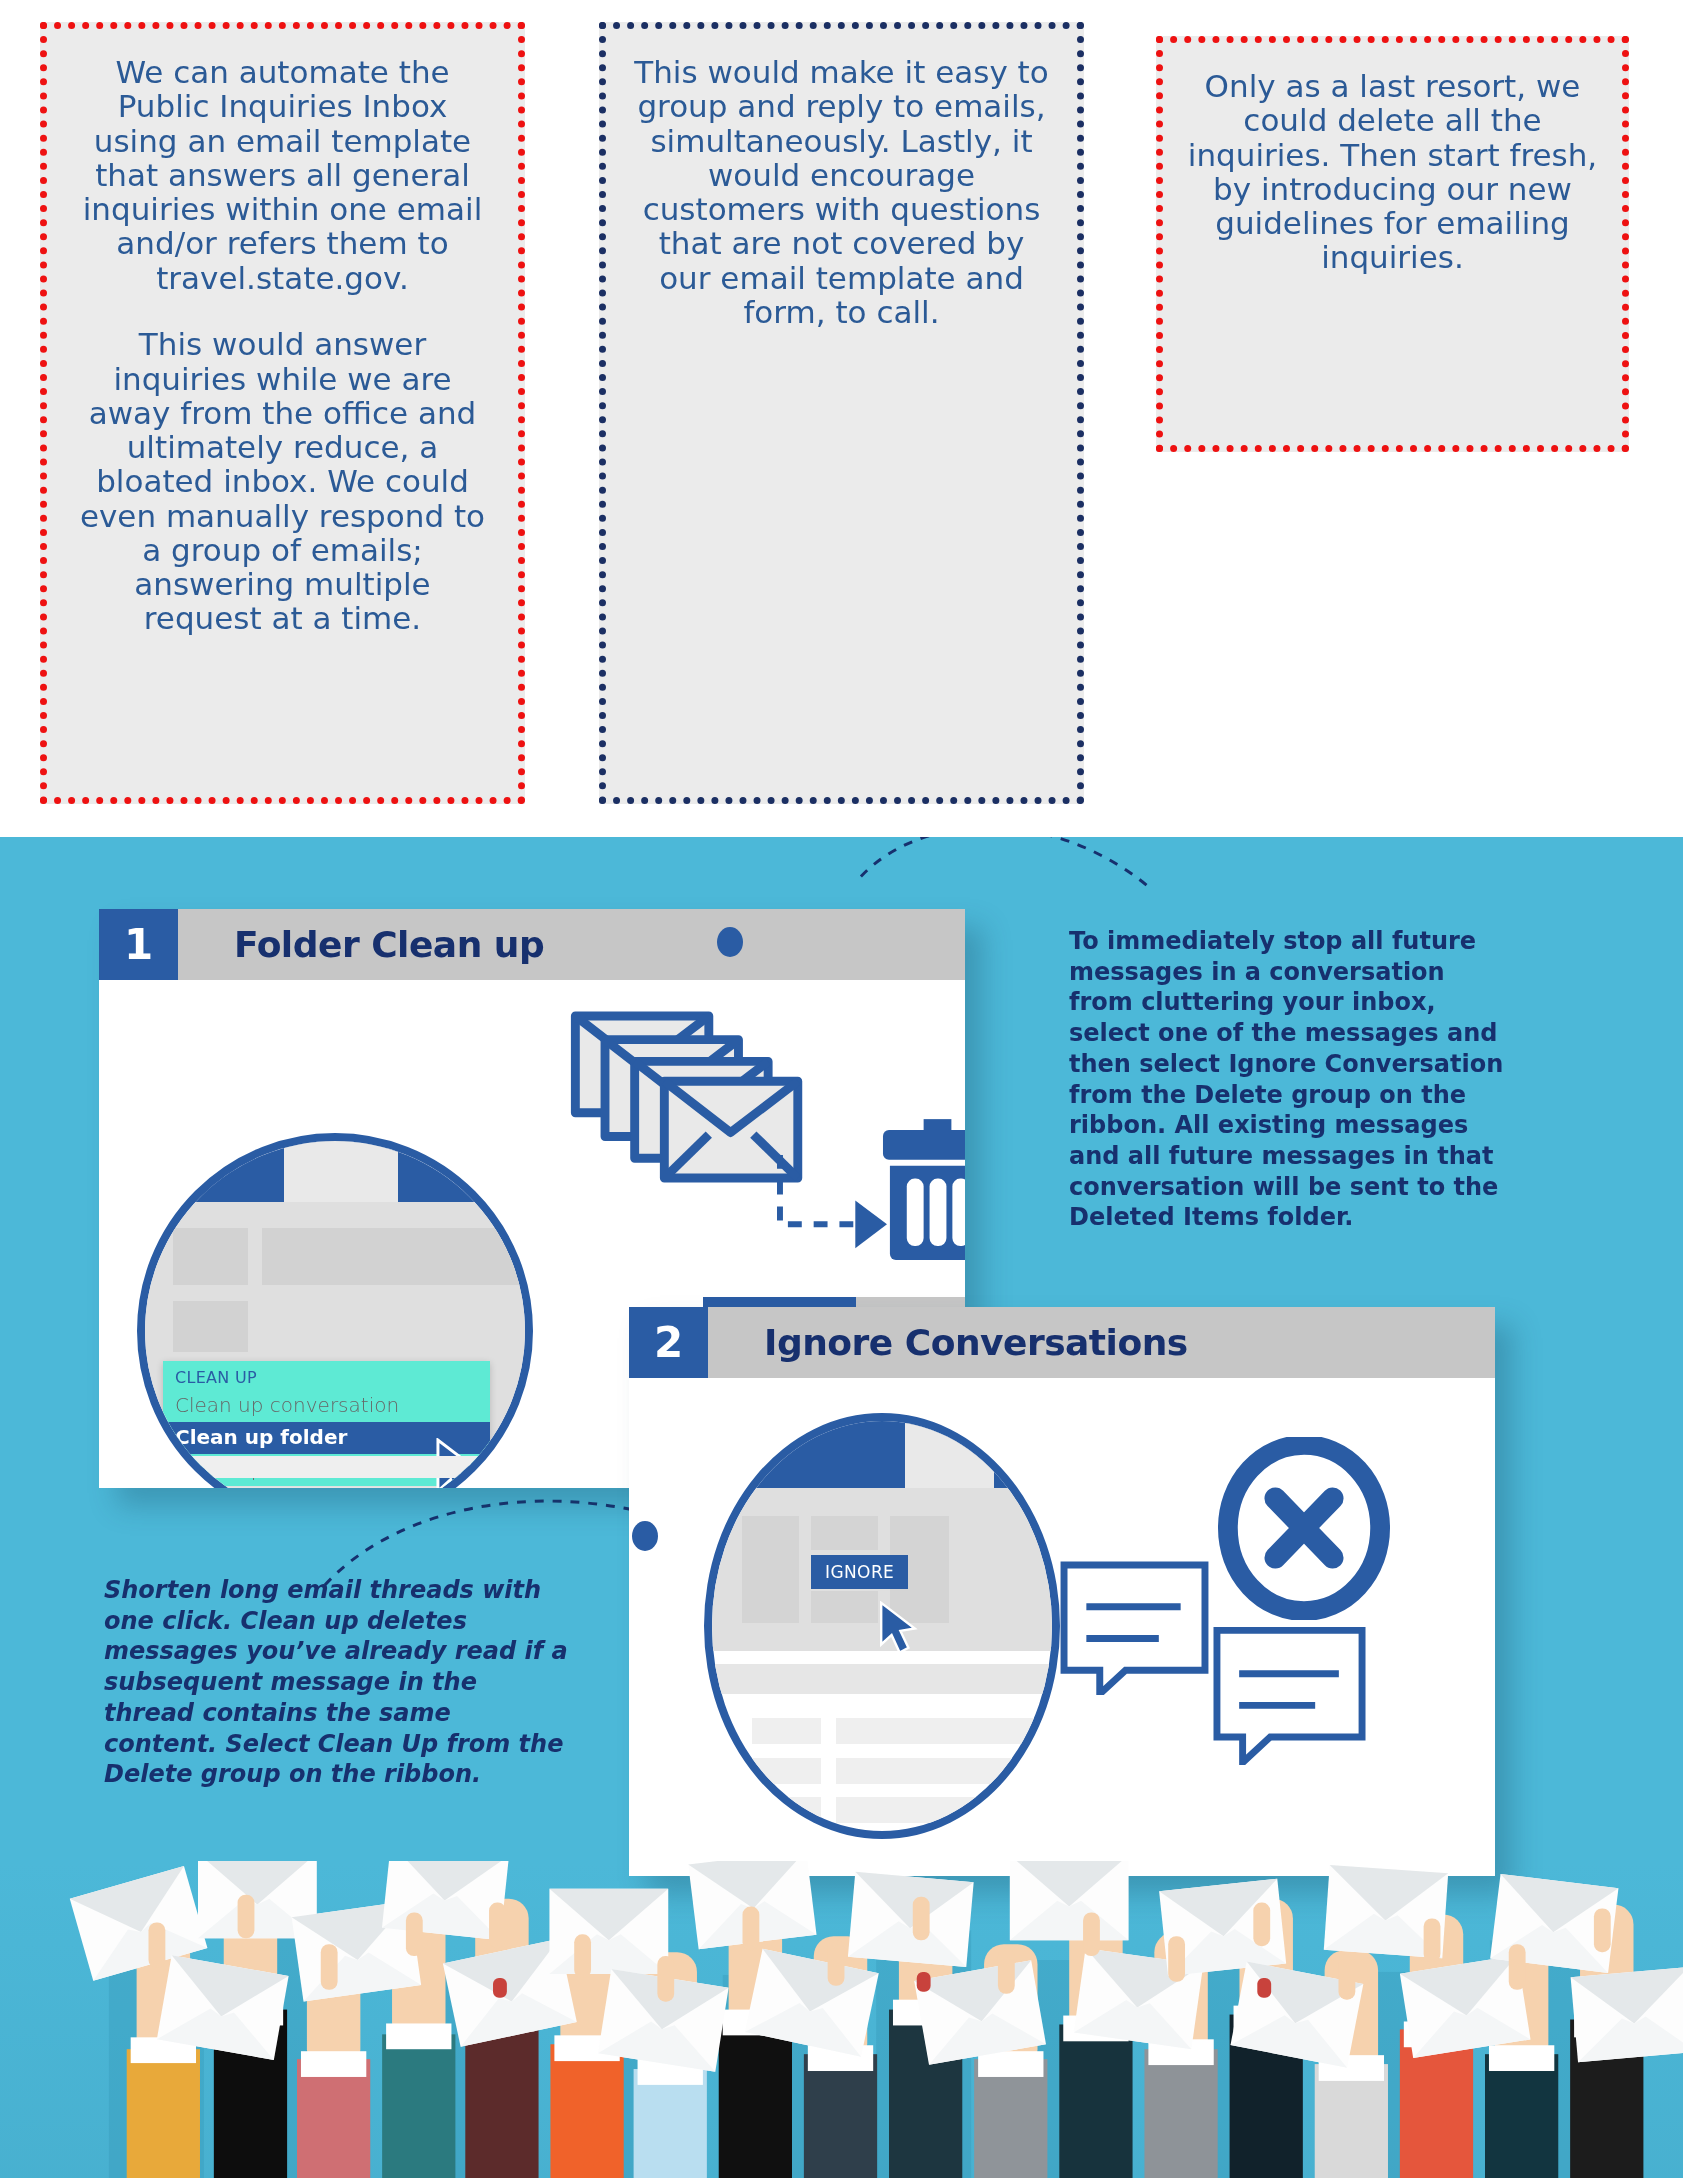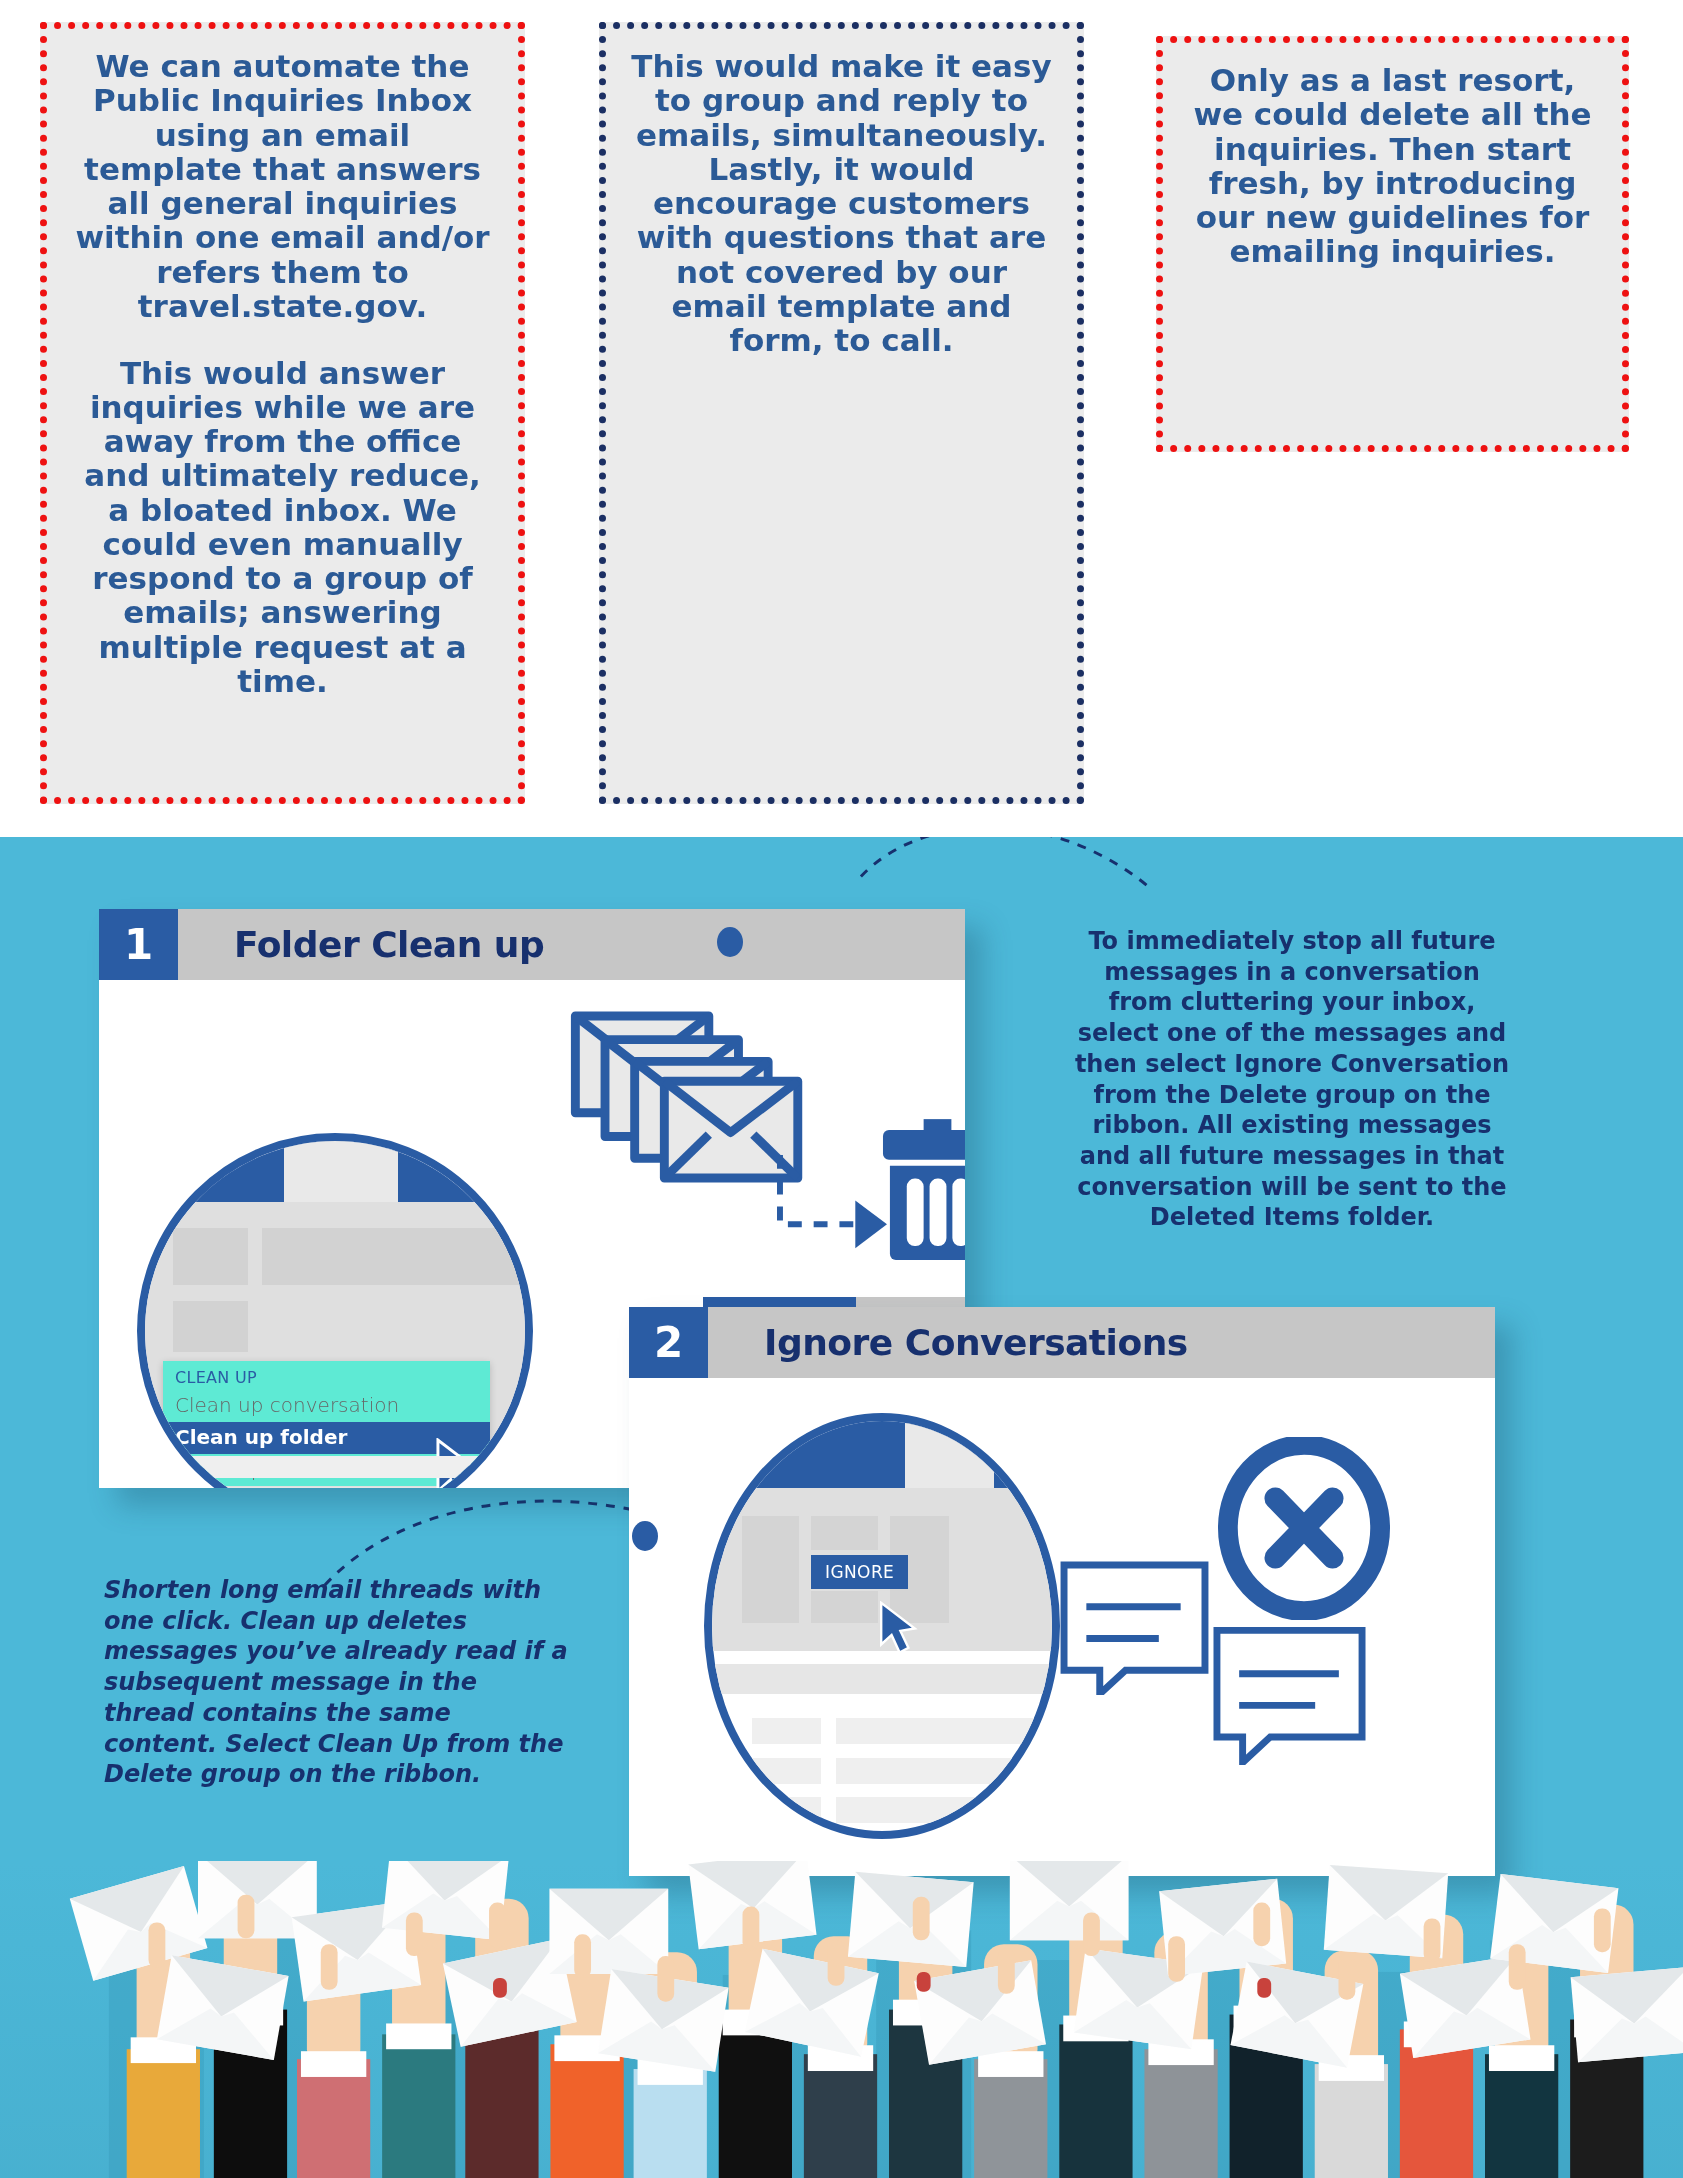--- a/index.html
+++ b/index.html
@@ -8,27 +8,27 @@
     background: #ffffff;
     font-family: "Liberation Sans", sans-serif;
     overflow: hidden;
   }
   #page { position: relative; width: 1683px; height: 2178px; background:#fff; }
 
   
   .note {
     position: absolute;
     background: #ebebeb;
-    padding: 20px 24px 26px 24px;
+    padding: 26px 24px 26px 24px;
     text-align: center;
     color: #2b5a96;
     font-size: 31px;
     line-height: 1.105;
     font-family: "DejaVu Sans", sans-serif;
-    font-weight: 700;
+    font-weight: 400;
   }
   .note.red   { border: 7px dotted #ee1111; }
   .note.navy  { border: 7px dotted #1b2f63; }
   .note p { margin: 0; }
   .note p + p { margin-top: 1.05em; }
 
   #note1 { left: 40px;   top: 22px; width: 485px;  height: 782px; }
   #note2 { left: 599px;  top: 22px; width: 485px;  height: 782px; }
   #note3 { left: 1156px; top: 36px; width: 473px;  height: 416px; }
 
@@ -209,21 +209,21 @@
           <rect x="26" y="60" width="17" height="68" rx="8" fill="#ffffff"></rect>
           <rect x="49" y="60" width="17" height="68" rx="8" fill="#ffffff"></rect>
           <rect x="72" y="60" width="17" height="68" rx="8" fill="#ffffff"></rect>
         </svg>
 
         <div style="position:absolute; left:604px; top:317px; width:153px; height:13px; background:#2a5ca4;"></div>
         <div style="position:absolute; left:757px; top:317px; width:119px; height:13px; background:#c6c6c6;"></div>
       </div>
     </div>
 
-    <div class="callout" id="callout1" style="left:1069px; top:89px;text-align:center;">To immediately stop all future messages in a conversation from cluttering your inbox, select one of the messages and then select Ignore Conversation from the Delete group on the ribbon. All existing messages and all future messages in that conversation will be sent to the Deleted Items folder.</div>
+    <div class="callout" id="callout1" style="left:1069px; top:89px;">To immediately stop all future messages in a conversation from cluttering your inbox, select one of the messages and then select Ignore Conversation from the Delete group on the ribbon. All existing messages and all future messages in that conversation will be sent to the Deleted Items folder.</div>
 
     <div class="card" id="card2" style="left:629px; top:470px;">
       <div class="card-head">
         <div class="card-num">2</div>
         <div class="card-title">Ignore Conversations</div>
       </div>
       <div class="card-body">
 
         <div class="mag" id="mag2">
           <div class="ui-topbar" style="height:67px;"></div>

